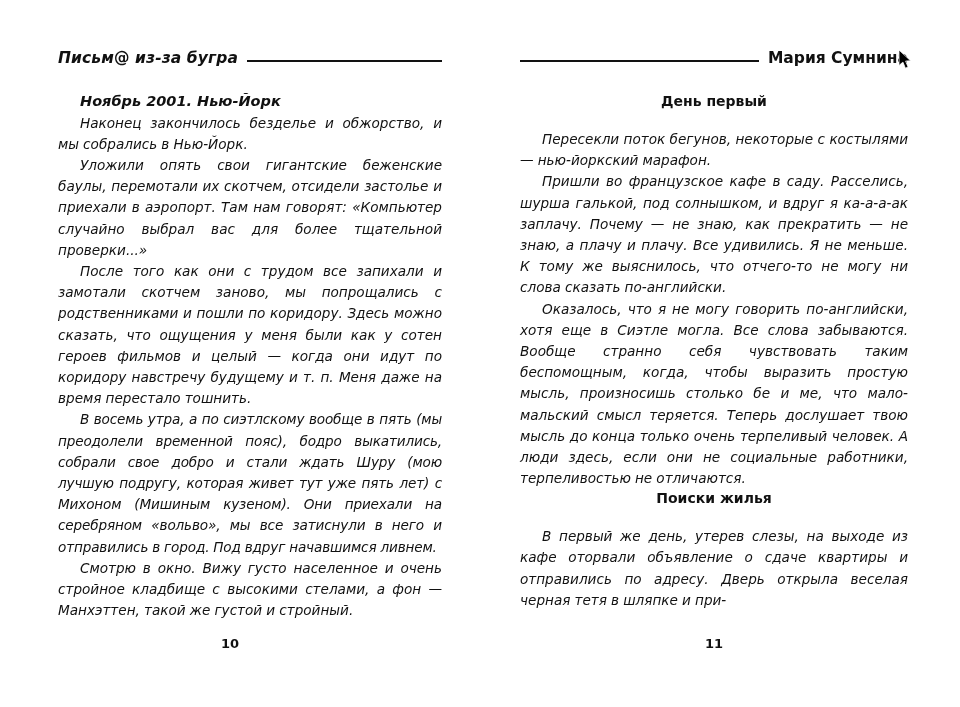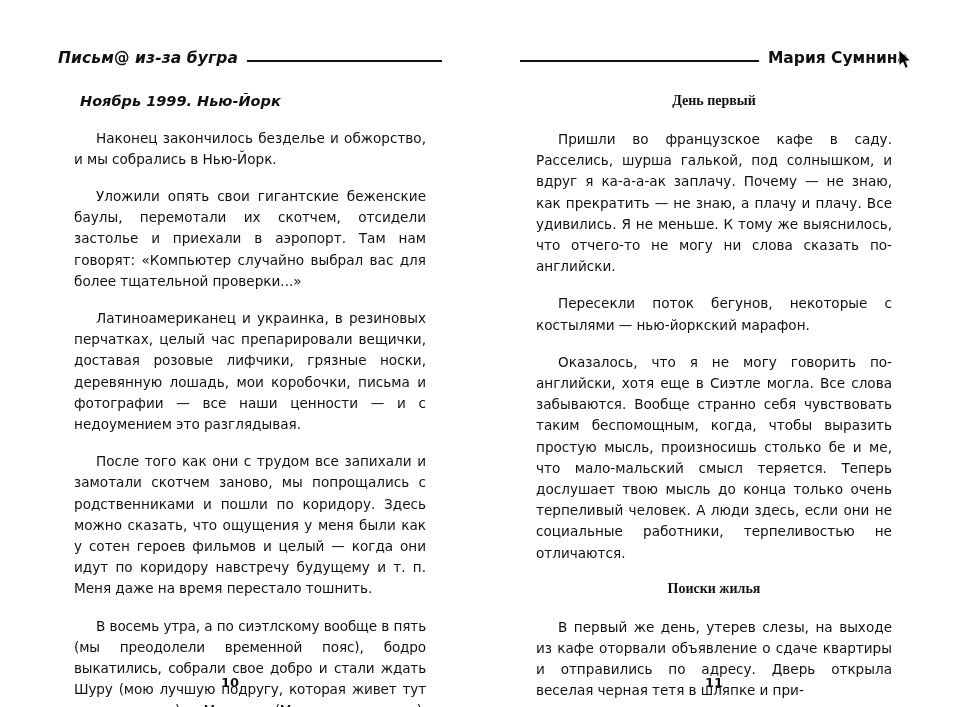--- a/index.html
+++ b/index.html
@@ -81,49 +81,48 @@
     font-size: 14.5px;
     margin: 0 0 1px 22px;
     line-height: 1.35;
   }
   .section-heading {
     font-weight: bold;
     font-size: 14px;
     text-align: center;
     margin: 0 0 18px 0;
     line-height: 1.35;
-    font-family: Liberation Serif, serif;
   }
   .section-heading.spaced-top {
   }
 
   
   .body-text p {
-    margin: 16px;
+    margin: 0;
     text-align: justify;
     text-indent: 22px;
     font-size: 13.6px;
     line-height: 21.2px;
     hyphens: manual;
     word-spacing: -0.2px;
+    font-style: italic;
   }
   .tight {
     letter-spacing: -0.15px;
   }
 
   
   .folio {
     position: absolute;
     left: 0;
     right: 0;
     top: 636px;
     text-align: center;
     font-weight: bold;
     font-size: 13px;
-    margin-top: 39px;
   }
   .page-left .folio { padding-right: 20px; }
   .page-right .folio { padding-right: 12px; }
 
   
   .cursor {
     position: absolute;
     left: 899px;
     top: 50px;
     width: 14px;
@@ -136,47 +135,46 @@
 
 <div class="spread">
 
   <div class="page page-left">
 
     <div class="runhead">
       <div class="runhead-title"><span>Письм</span><span class="runhead-at">@</span><span> из-за бугра</span></div>
       <div class="runhead-rule"></div>
     </div>
 
-    <div class="date-heading">Ноябрь 1999. Нью-Йорк</div>
+    <div class="date-heading">Ноябрь 2001. Нью-Йорк</div>
 
     <div class="body-text">
       <p>Наконец закончилось безделье и обжорство, и мы собрались в Нью-Йорк.</p>
       <p>Уложили опять свои гигантские беженские баулы, перемотали их скотчем, отсидели застолье и приехали в аэропорт. Там нам говорят: «Компьютер случайно выбрал вас для более тщательной проверки...»</p>
-      <p>Латиноамериканец и украинка, в резиновых перчатках, целый час препарировали вещички, доставая розовые лифчики, грязные носки, деревянную лошадь, мои коробочки, письма и фотографии — все наши ценности — и с недоумением это разглядывая.</p>
       <p>После того как они с трудом все запихали и замотали скотчем заново, мы попрощались с родственниками и пошли по коридору. Здесь можно сказать, что ощущения у меня были как у сотен героев фильмов и целый — когда они идут по коридору навстречу будущему и т. п. Меня даже на время перестало тошнить.</p>
       <p class="tight">В восемь утра, а по сиэтлскому вообще в пять (мы преодолели временной пояс), бодро выкатились, собрали свое добро и стали ждать Шуру (мою лучшую подругу, которая живет тут уже пять лет) с Михоном (Мишиным кузеном). Они приехали на серебряном «вольво», мы все затиснули в него и отправились в город. Под вдруг начавшимся ливнем.</p>
       <p>Смотрю в окно. Вижу густо населенное и очень стройное кладбище с высокими стелами, а фон — Манхэттен, такой же густой и стройный.</p>
 
     </div>
 
     <div class="folio">10</div>
   </div>
 
   <div class="page page-right">
 
     <div class="runhead">
       <div class="runhead-rule runhead-rule-right"></div>
       <div class="runhead-author">Мария Сумнина</div>
     </div>
 
     <div class="section-heading">День первый</div>
 
     <div class="body-text">
+      <p>Пересекли поток бегунов, некоторые с костылями — нью-йоркский марафон.</p>
       <p>Пришли во французское кафе в саду. Расселись, шурша галькой, под солнышком, и вдруг я ка-а-а-ак заплачу. Почему — не знаю, как прекратить — не знаю, а плачу и плачу. Все удивились. Я не меньше. К тому же выяснилось, что отчего-то не могу ни слова сказать по-английски.</p>
-      <p>Пересекли поток бегунов, некоторые с костылями — нью-йоркский марафон.</p>
       <p>Оказалось, что я не могу говорить по-английски, хотя еще в Сиэтле могла. Все слова забываются. Вообще странно себя чувствовать таким беспомощным, когда, чтобы выразить простую мысль, произносишь столько бе и ме, что мало-мальский смысл теряется. Теперь дослушает твою мысль до конца только очень терпеливый человек. А люди здесь, если они не социальные работники, терпеливостью не отличаются.</p>
     </div>
 
     <div class="section-heading spaced-top">Поиски жилья</div>
 
     <div class="body-text">
       <p>В первый же день, утерев слезы, на выходе из кафе оторвали объявление о сдаче квартиры и отправились по адресу. Дверь открыла веселая черная тетя в шляпке и при-</p>
     </div>
 
     <div class="folio">11</div>

